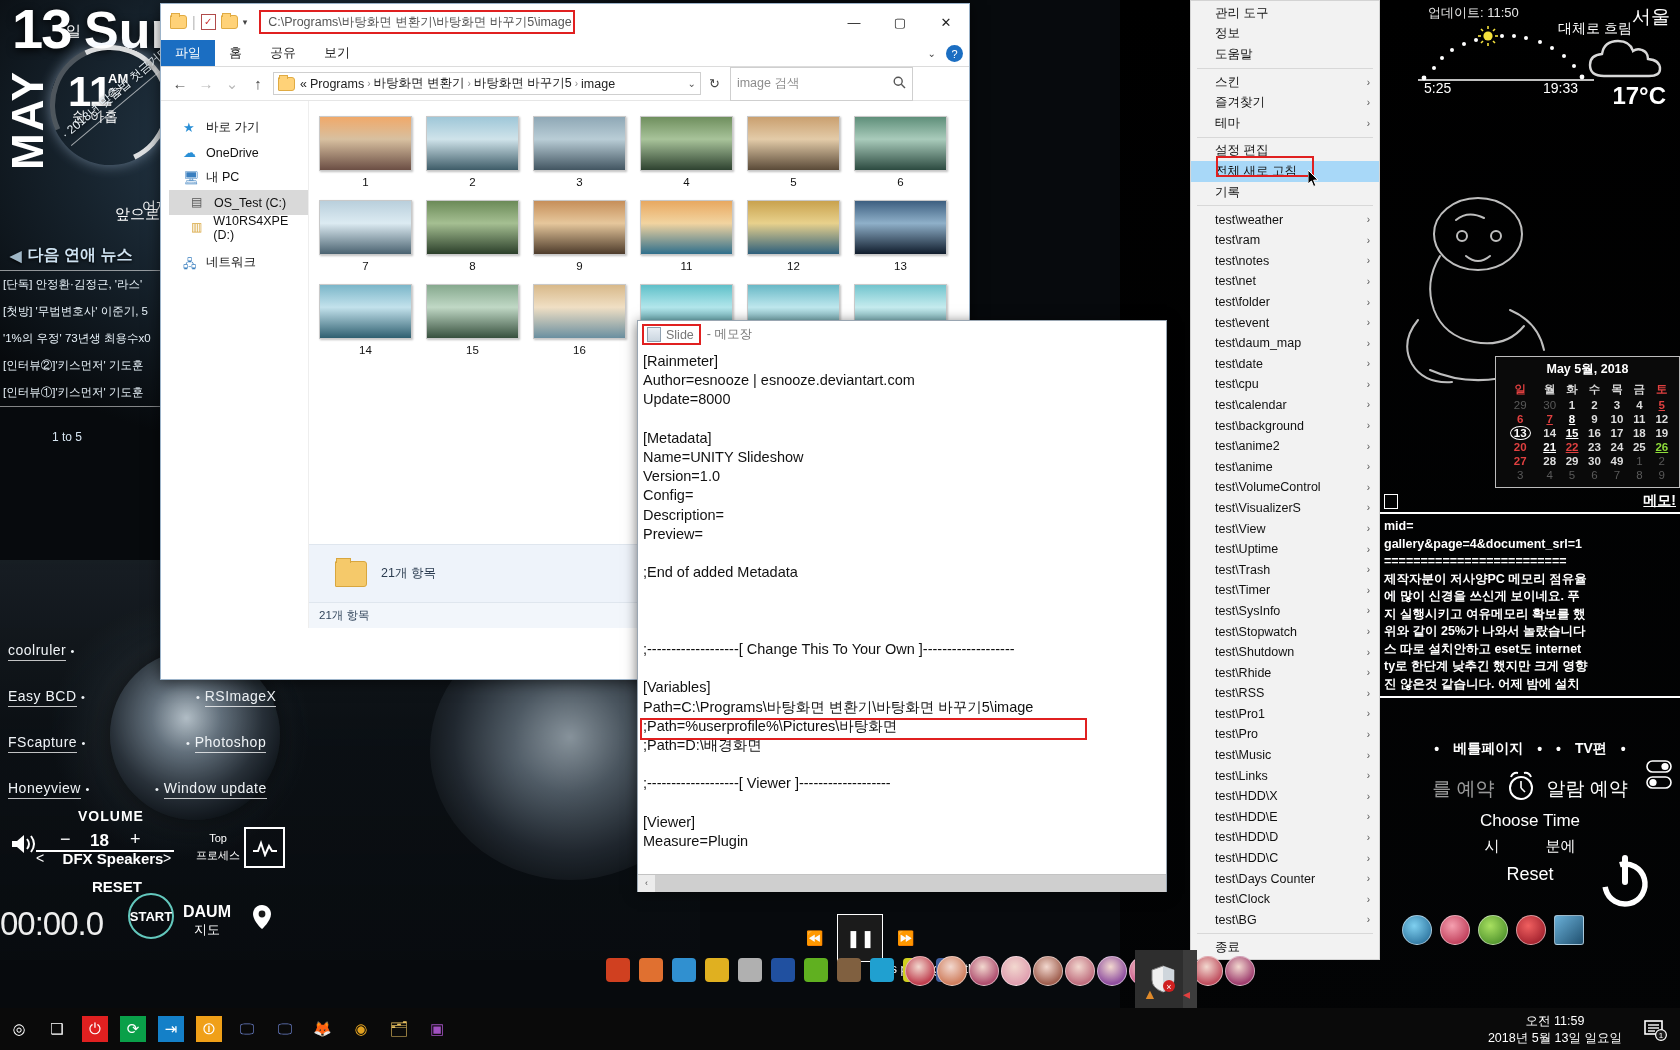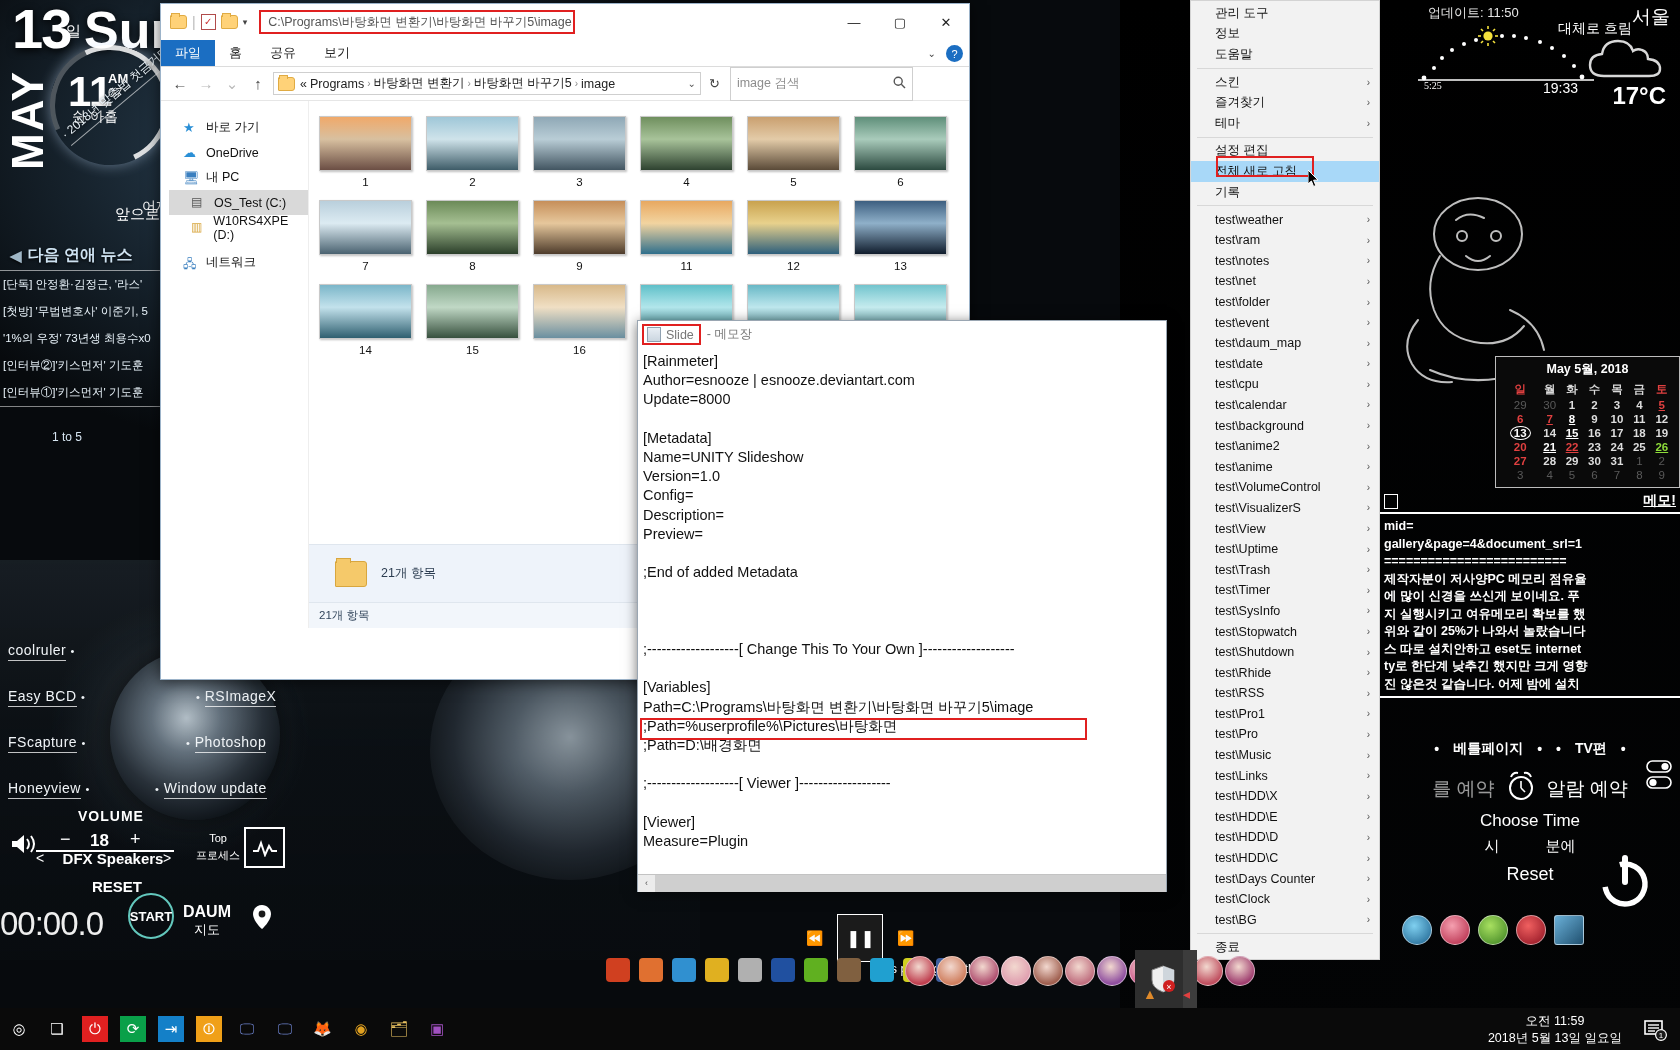--- a/index.html
+++ b/index.html
@@ -259,21 +259,21 @@
   .ctx-cursor{ position:absolute; left:1308px; top:170px; width:12px; height:18px; }
 
   
   .w-weather{ position:absolute; right:0; top:0; width:300px; height:130px; color:#fff; }
   .w-weather .upd{ position:absolute; left:48px; top:4px; font-size:13px; color:#e6e6e6;}
   .w-weather .city{ position:absolute; right:10px; top:4px; font-size:19px; }
   .w-weather .cond{ position:absolute; right:48px; top:20px; font-size:14px;}
   .w-weather .cloud{ position:absolute; right:12px; top:36px; }
   .w-weather .temp{ position:absolute; right:14px; top:82px; font-size:24px; font-weight:bold;}
   .w-weather .arc{ position:absolute; left:38px; top:24px; }
-  .w-weather .t1{ position:absolute; left:44px; top:80px; font-size:10px;font-family:Liberation Serif, serif;}
+  .w-weather .t1{ position:absolute; left:44px; top:80px; font-size:14px;}
   .w-weather .t2{ position:absolute; left:163px; top:80px; font-size:14px;}
 
   .w-cal{
     position:absolute; right:0; top:356px; width:185px; height:132px;
     background:#0a0a0a; border:1px solid #bdbdbd; color:#ddd; padding:4px 6px;
   }
   .w-cal .ctitle{ text-align:center; font-size:12.5px; font-weight:bold; color:#fff; margin-bottom:3px;}
   .w-cal table{ width:100%; border-collapse:collapse; }
   .w-cal td, .w-cal th{ text-align:center; font-size:11.5px; padding:1px 0; font-weight:bold; }
   .w-cal th{ color:#d8d8d8; }
@@ -959,21 +959,21 @@
             <td class="">23</td>
             <td class="">24</td>
             <td class="">25</td>
             <td class="green">26</td>
           </tr>
           <tr>
             <td class="red">27</td>
             <td class="">28</td>
             <td class="">29</td>
             <td class="">30</td>
-            <td class="">31</td>
+            <td class="">49</td>
             <td class="dim">1</td>
             <td class="dim">2</td>
           </tr>
           <tr>
             <td class="dim">3</td>
             <td class="dim">4</td>
             <td class="dim">5</td>
             <td class="dim">6</td>
             <td class="dim">7</td>
             <td class="dim">8</td>

